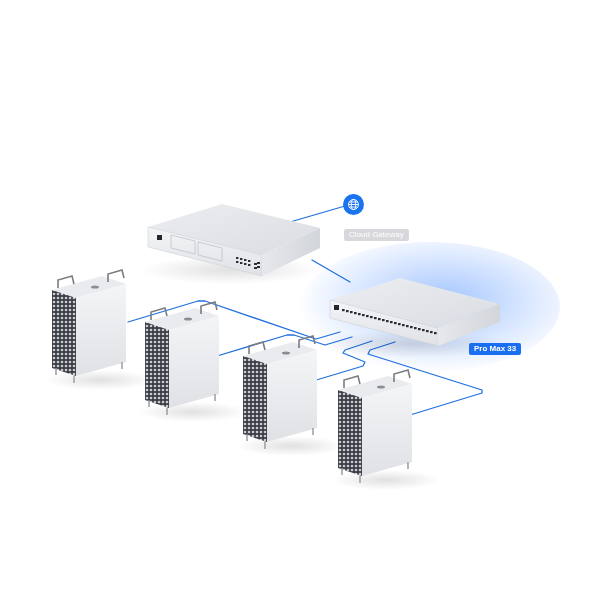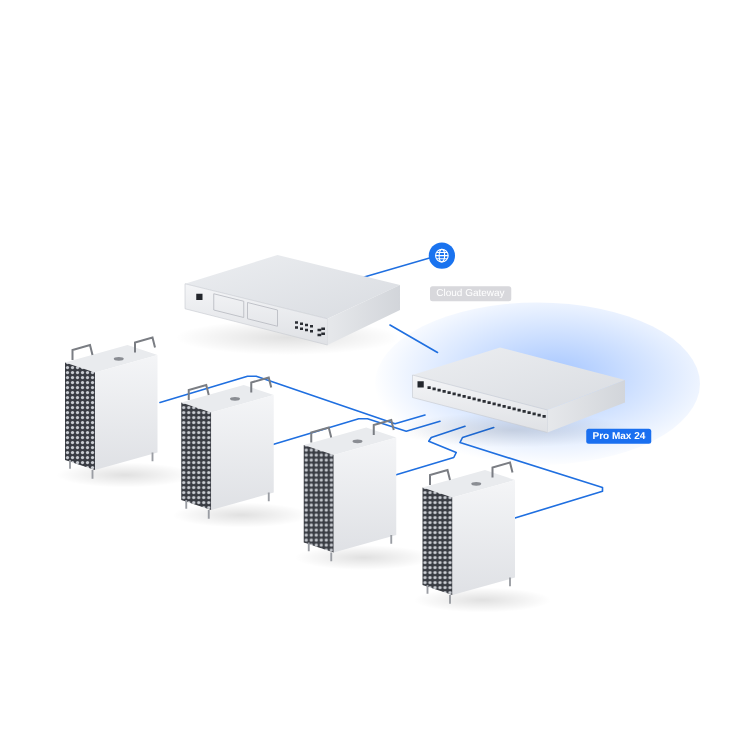--- a/index.html
+++ b/index.html
@@ -188,14 +188,14 @@
         <circle cx="10.5" cy="10.5" r="5"></circle>
         <ellipse cx="10.5" cy="10.5" rx="2.2" ry="5"></ellipse>
         <line x1="5.5" y1="10.5" x2="15.5" y2="10.5"></line>
         <line x1="6.3" y1="8" x2="14.7" y2="8"></line>
         <line x1="6.3" y1="13" x2="14.7" y2="13"></line>
       </g>
     </svg>
   </div>
 
   <div class="label label-gw">Cloud Gateway</div>
-  <div class="label label-sw">Pro Max 24</div>
+  <div class="label label-sw">Pro Max 33</div>
 </div>
 
 </body></html>

